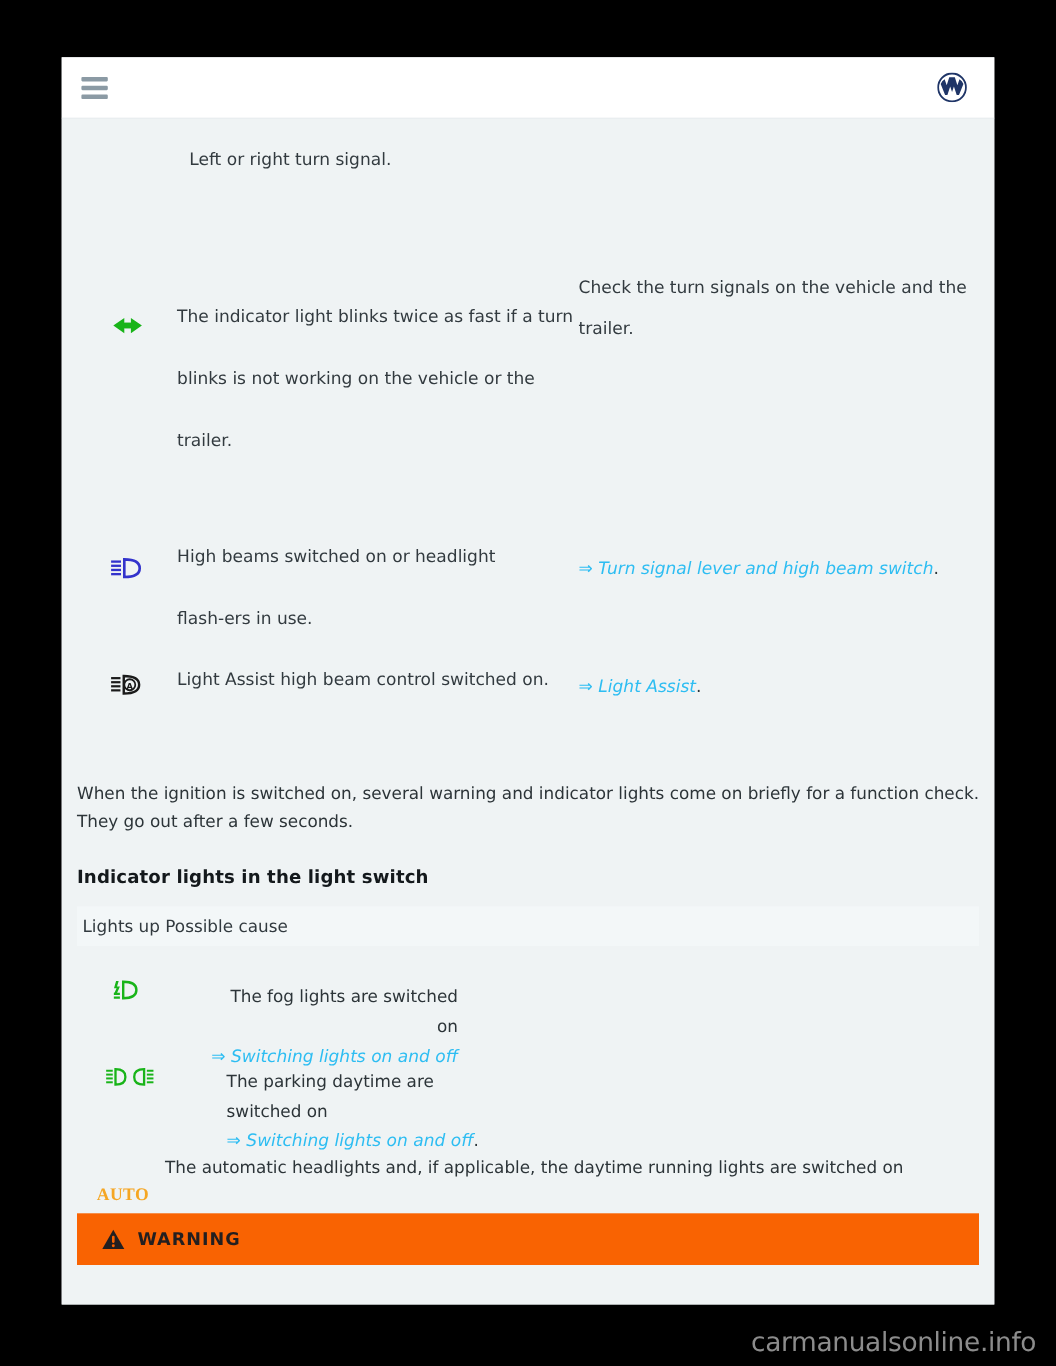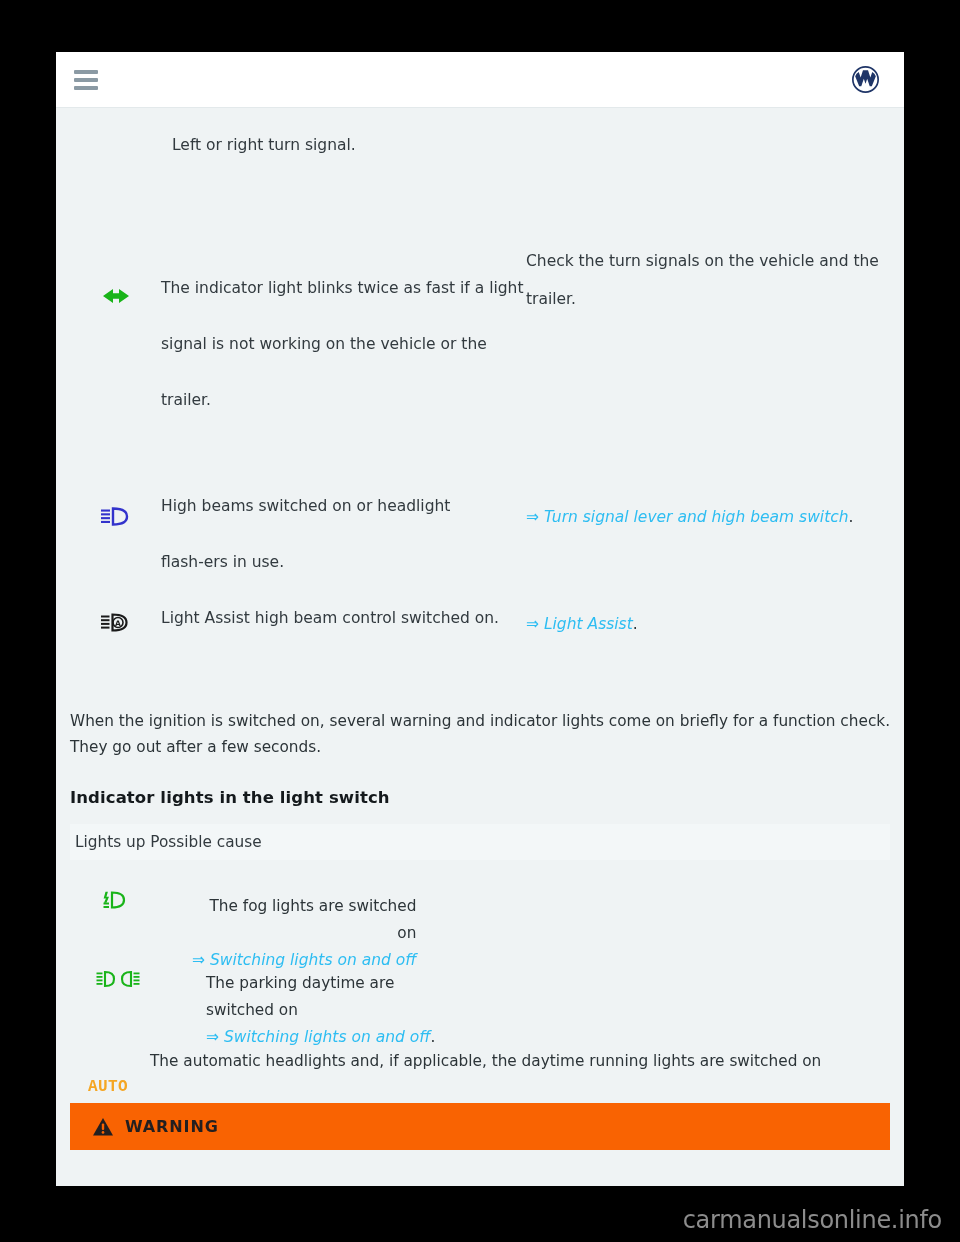--- a/index.html
+++ b/index.html
@@ -194,21 +194,21 @@
 
     <div class="row-lead">Left or right turn signal.</div>
 
     <div class="ind-row" style="left:0; top:0;">
       <div class="ind-icon" style="left:42px; top:178px;">
         <svg width="36" height="20" viewBox="0 0 36 20">
           <path d="M15 3 L15 7.5 L21 7.5 L21 3 L21 3 L21 17 L21 12.5 L15 12.5 L15 17 L5 10 Z" fill="#19b419"></path>
           <path d="M21 3 L21 7.5 L15 7.5 L15 12.5 L21 12.5 L21 17 L31 10 Z" fill="#19b419"></path>
         </svg>
       </div>
-      <div class="ind-left" style="left:105px; top:152px; line-height:56px; width:370px;">The indicator light blinks twice as fast if a light signal is not working on the vehicle or the trailer.</div>
+      <div class="ind-left" style="left:105px; top:152px; line-height:56px; width:370px;">The indicator light blinks twice as fast if a turn blinks is not working on the vehicle or the trailer.</div>
       <div class="ind-right" style="left:470px; top:134px; line-height:38px; width:380px;">Check the turn signals on the vehicle and the trailer.</div>
     </div>
 
     <div class="ind-row" style="left:0; top:0;">
       <div class="ind-icon" style="left:44px; top:398px;">
         <svg width="34" height="22" viewBox="0 0 34 22">
           <rect x="1" y="3.5" width="9" height="2.1" fill="#3333cc"></rect>
           <rect x="1" y="7.3" width="9" height="2.1" fill="#3333cc"></rect>
           <rect x="1" y="11.1" width="9" height="2.1" fill="#3333cc"></rect>
           <rect x="1" y="14.9" width="9" height="2.1" fill="#3333cc"></rect>
@@ -279,21 +279,21 @@
         </svg>
       </div>
       <div class="sw-text" style="left:150px; top:862px;">
         <span>The parking daytime are switched on</span>
         <a class="link" href="#">⇒ Switching lights on and off</a><span>.</span>
       </div>
     </div>
 
     <div class="sw-row" style="left:0; top:0;">
       <div class="sw-icon" style="left:32px; top:968px;">
-        <span style="font-size:16px; font-weight:bold; color:#f5a623; letter-spacing:0.4px; font-family:Liberation Mono, monospace;">AUTO</span>
+        <span style="font-size:16px; font-weight:bold; color:#f5a623; letter-spacing:0.4px; font-family:Liberation Serif, serif;">AUTO</span>
       </div>
       <div class="sw-text" style="left:94px; top:940px; width:740px;">
         <span>The automatic headlights and, if applicable, the daytime running lights are switched on</span>
       </div>
       <div class="sw-text" style="left:94px; top:996px;">
         <a class="link" href="#">⇒ Switching lights on and off</a><span>.</span>
       </div>
     </div>
 
     <div class="warning">

